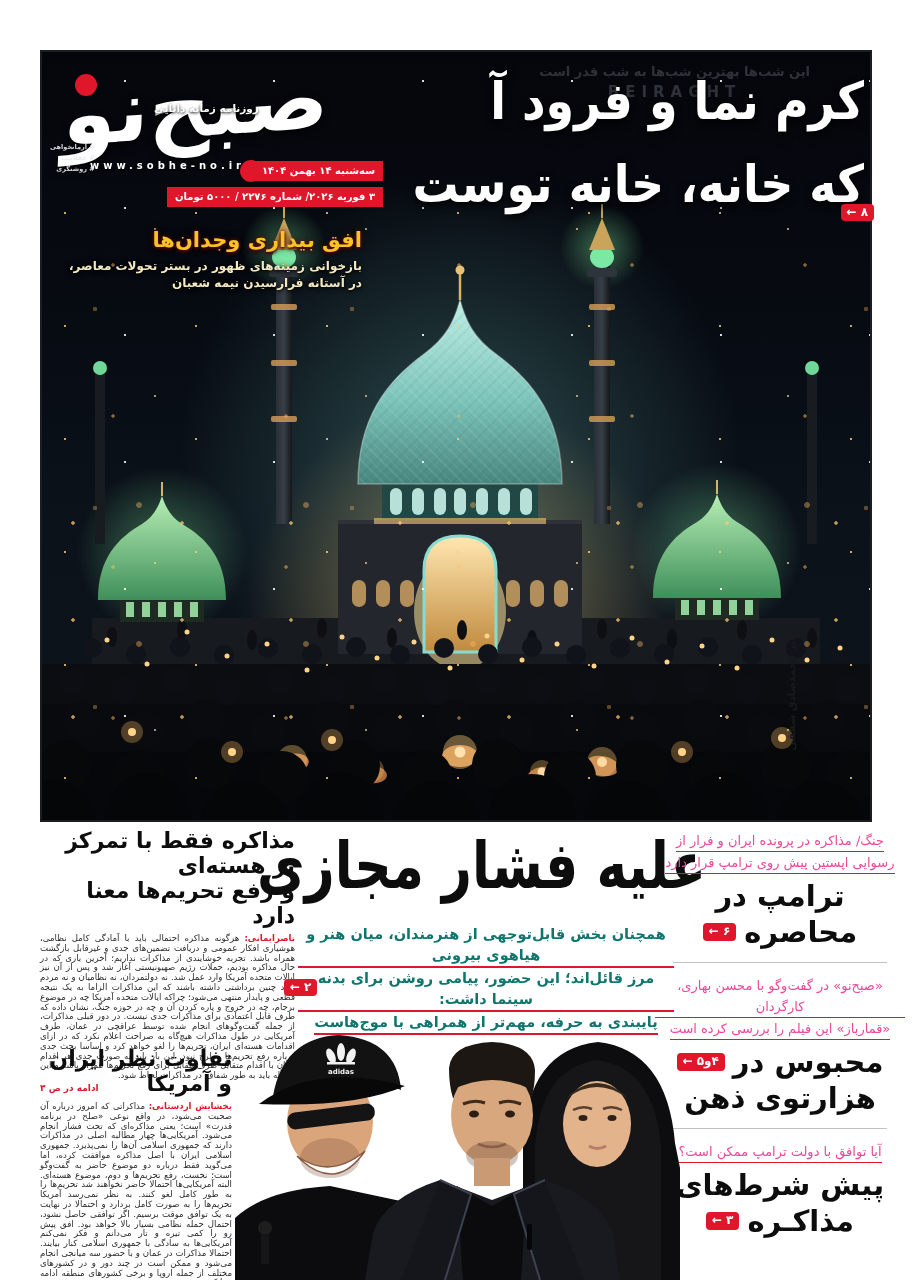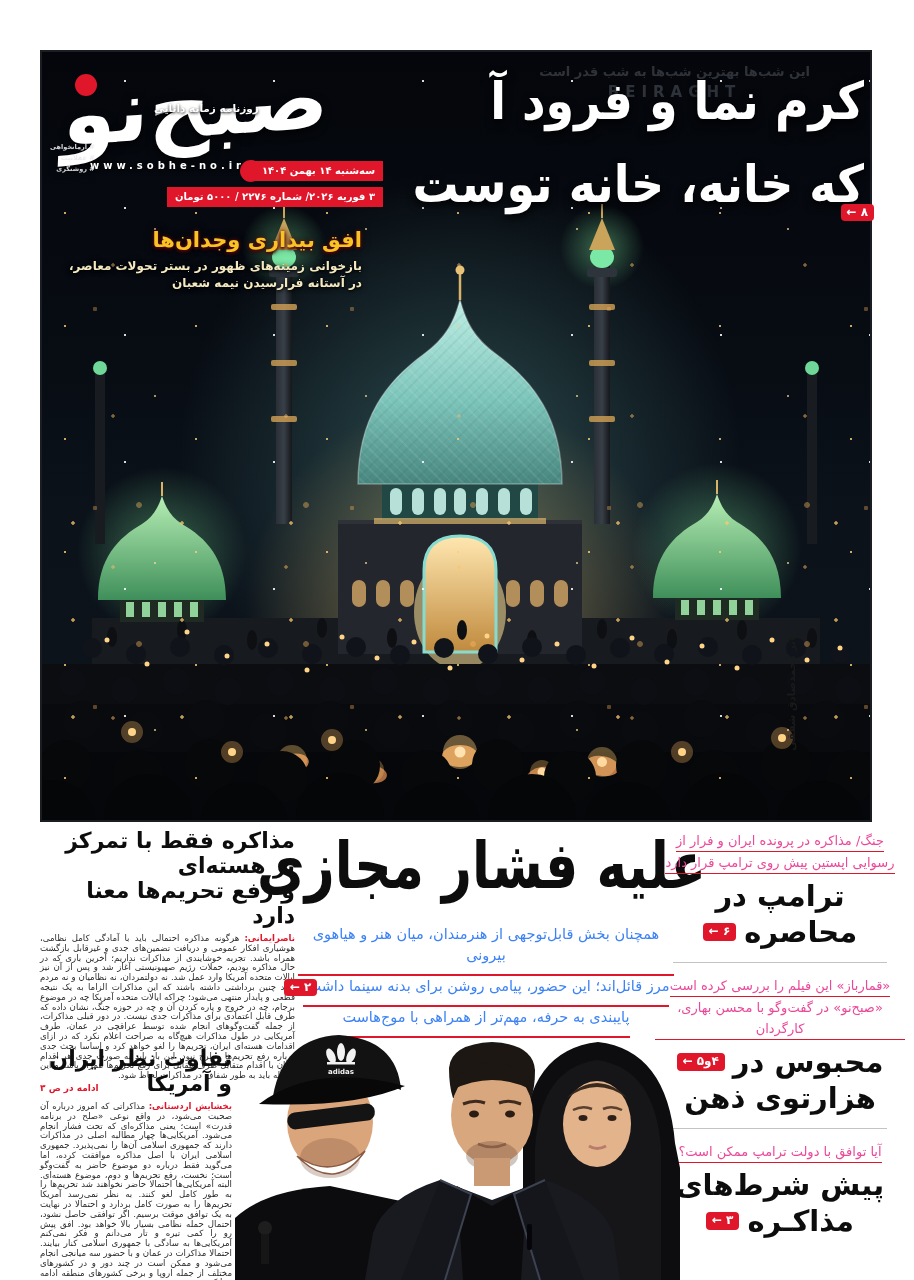--- a/index.html
+++ b/index.html
@@ -66,22 +66,22 @@
   .art-title{font-weight:bold;font-size:22px;line-height:25px;color:#0d0d0d;}
   .art-body{margin-top:6px;font-size:8.6px;line-height:9.8px;text-align:justify;color:#2a2a2a;}
   .lead-name{color:#e0162b;font-weight:bold;}
   .cont{color:#e0162b;font-weight:bold;font-size:9px;text-align:left;margin-top:2px;}
   .artA{left:40px;top:828px;width:255px;}
   .artB{left:40px;top:1046px;width:192px;}
   .mega{position:absolute;left:288px;top:830px;width:418px;text-align:center;color:#0d0d0d;
       font-size:52px;font-weight:bold;line-height:1.1;transform:scaleY(1.25);transform-origin:top center;
       white-space:nowrap;}
   .mega-subs{position:absolute;left:298px;top:924px;width:376px;text-align:center;}
-  .mega-subs .line{display:inline-block;font-size:14.5px;font-weight:normal;color:#3b82f6;
-      line-height:21px;border-bottom:2px solid #e0162b;padding-bottom:8px;}
+  .mega-subs .line{display:inline-block;font-size:14.5px;font-weight:bold;color:#0f766e;
+      line-height:21px;border-bottom:2px solid #e0162b;padding-bottom:0;}
   .badge2{position:absolute;left:284px;top:979px;}
   
   .rcol{position:absolute;left:655px;top:830px;width:250px;text-align:center;}
   .kick{font-size:13px;font-weight:normal;color:#ec4899;line-height:21px;}
   .kick .u{display:inline-block;border-bottom:1.5px solid #e0162b;padding-bottom:0;}
   .rc-head{font-size:29px;font-weight:bold;color:#0d0d0d;line-height:36px;margin-top:4px;}
   .rc-line{display:flex;justify-content:center;align-items:center;gap:8px;direction:rtl;}
   .divider{height:1px;background:#c3c3c3;margin:12px 18px;}
   
   .montage{position:absolute;left:235px;top:1018px;width:445px;height:262px;}
@@ -450,22 +450,22 @@
             <span>۶</span>
             <span>←</span>
           </span>
         </div>
       </div>
     </div>
 
     <div class="divider"></div>
 
     <div>
+      <div class="kick"><span class="u">«صبح‌نو» در گفت‌وگو با محسن بهاری، کارگردان</span></div>
       <div class="kick"><span class="u">«قمارباز» این فیلم را بررسی کرده است</span></div>
-      <div class="kick"><span class="u">«صبح‌نو» در گفت‌وگو با محسن بهاری، کارگردان</span></div>
       <div class="rc-head">
         <div class="rc-line">
           <span>محبوس در</span>
           <span class="pbadge">
             <span>۴و۵</span>
             <span>←</span>
           </span>
         </div>
         <div class="rc-line">
             <span>هزارتوی ذهن</span>

